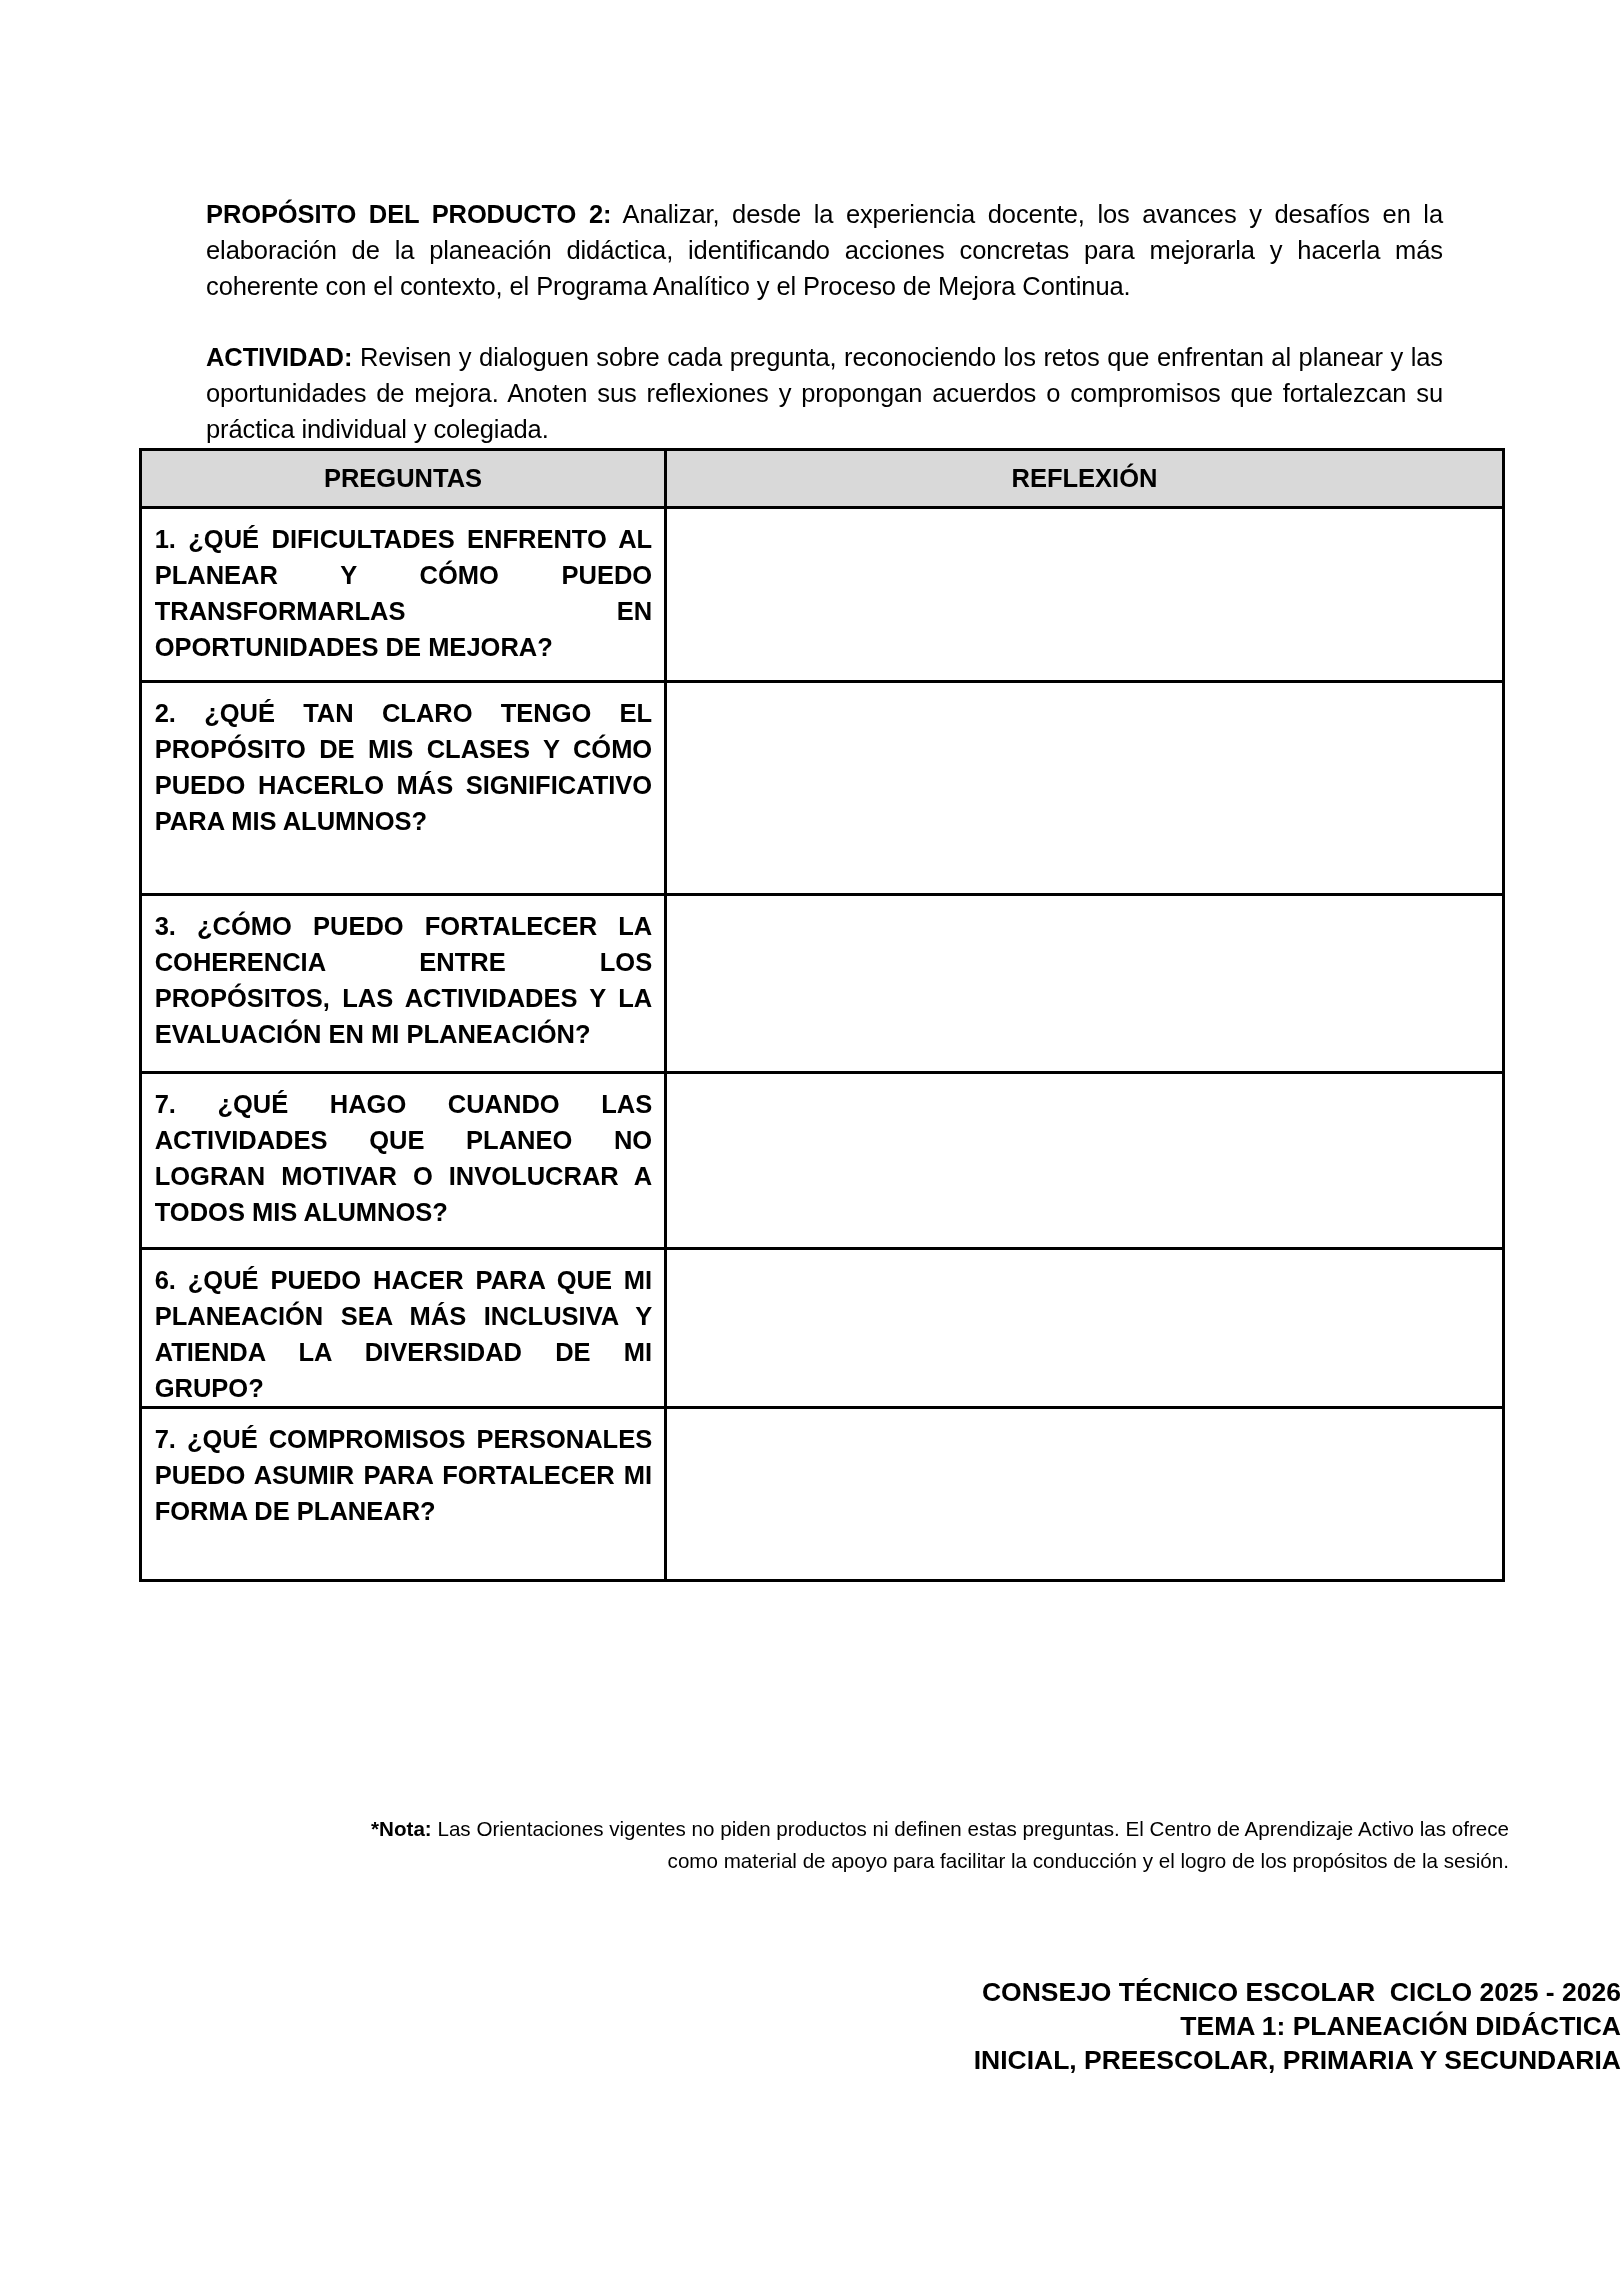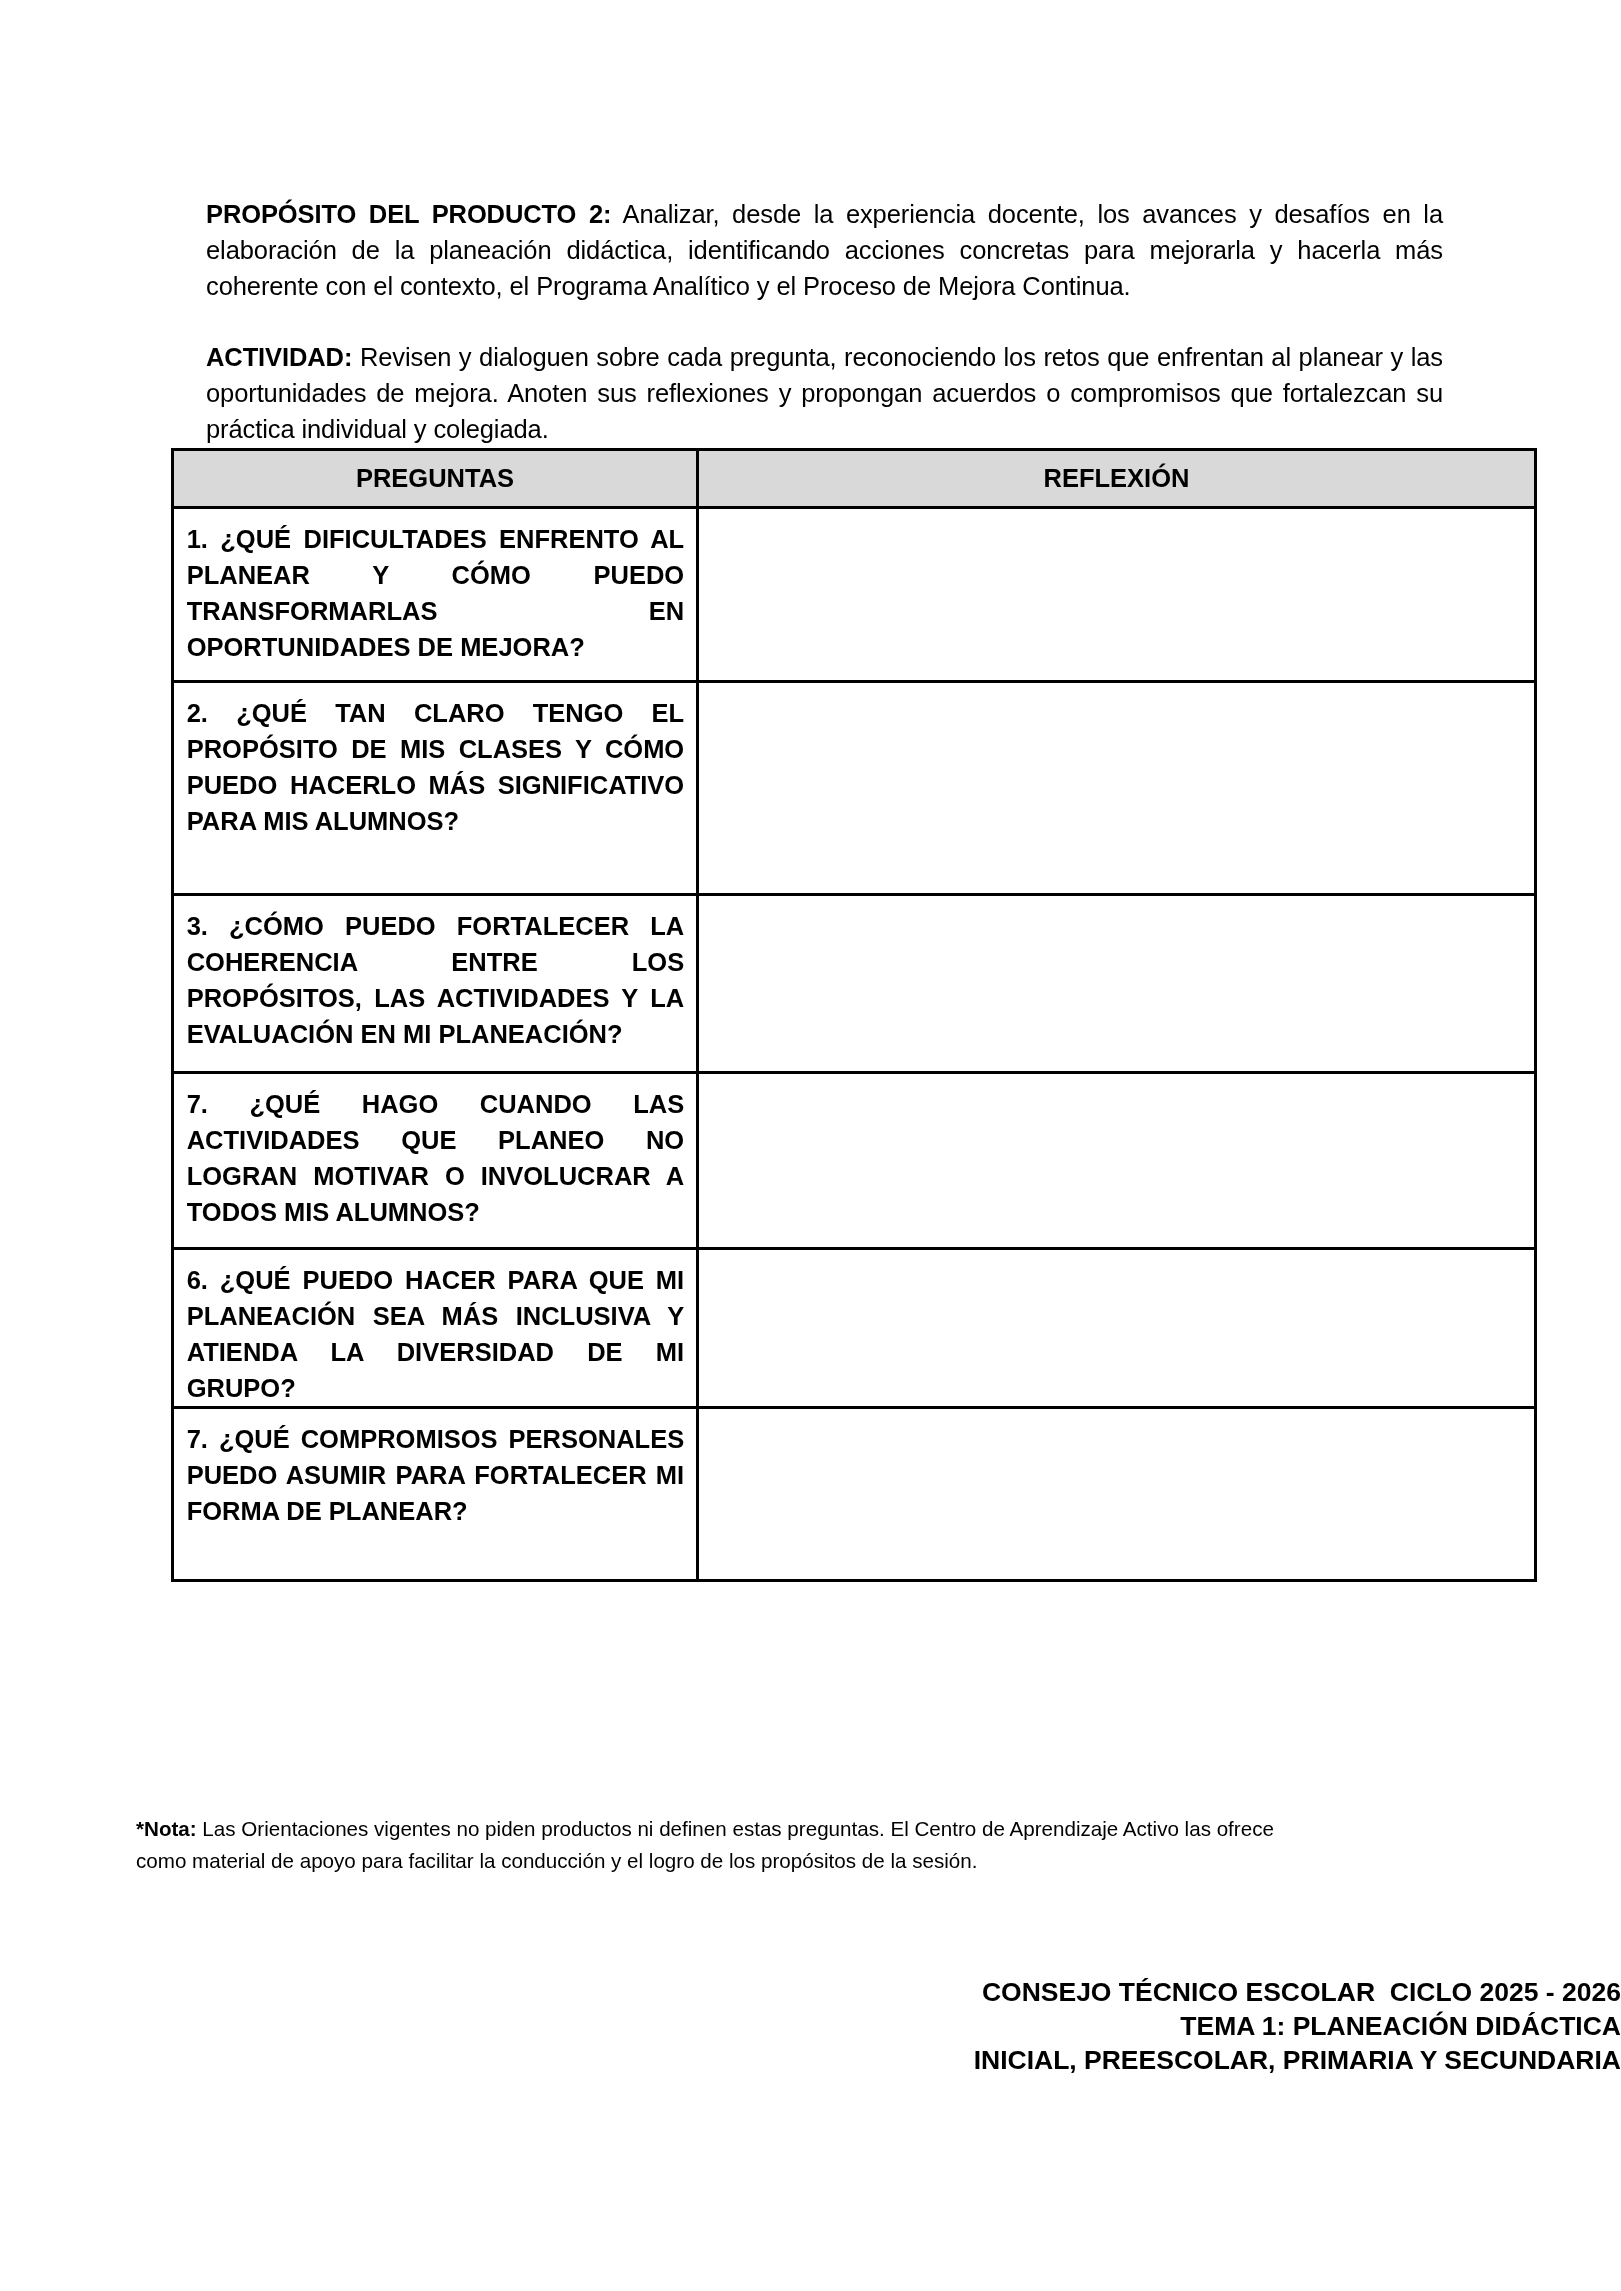--- a/index.html
+++ b/index.html
@@ -11,40 +11,40 @@
     position: absolute; left: 206px; width: 1237px;
     font-size: 25.5px; line-height: 36px; text-align: justify;
     letter-spacing: -0.1px;
   }
   .para b { font-weight: bold; }
   #purpose { top: 196px; }
   #activity { top: 339px; }
 
   table.q {
     position: absolute; left: 139px; top: 448px; width: 1363px;
-    border-collapse: collapse; table-layout: fixed; margin-left: 32px;
+    border-collapse: collapse; table-layout: fixed;
   }
   table.q th, table.q td { border: 3.9px solid #000; }
   table.q th {
     background: #d9d9d9; font-size: 25.5px; font-weight: bold;
     height: 55px; padding: 0; text-align: center;
   }
   table.q td { vertical-align: top; padding: 0; }
   td.question {
     padding: 11.8px 11.8px 0 12.7px !important;
     font-size: 25.5px; font-weight: bold; line-height: 36px;
     text-align: justify; text-align-last: left;
   }
   td.reflection { background: #fff; }
   col.c1 { width: 525px; }
   col.c2 { width: 838px; }
 
   #note {
-    position: absolute; left: 136px; top: 1813px; width: 1363px;
-    text-align: left; font-size: 20.6px; line-height: 32px;
+    position: absolute; left: 146px; top: 1813px; width: 1363px;
+    text-align: right; font-size: 20.6px; line-height: 32px;
   }
   #note b { font-weight: bold; }
 
   #footer {
     position: absolute; left: 0; top: 1975px; width: 1621px;
     text-align: right; font-size: 26.5px; font-weight: bold; line-height: 34px;
   }
   #footer div { white-space: pre; }
 </style>
 </head>

